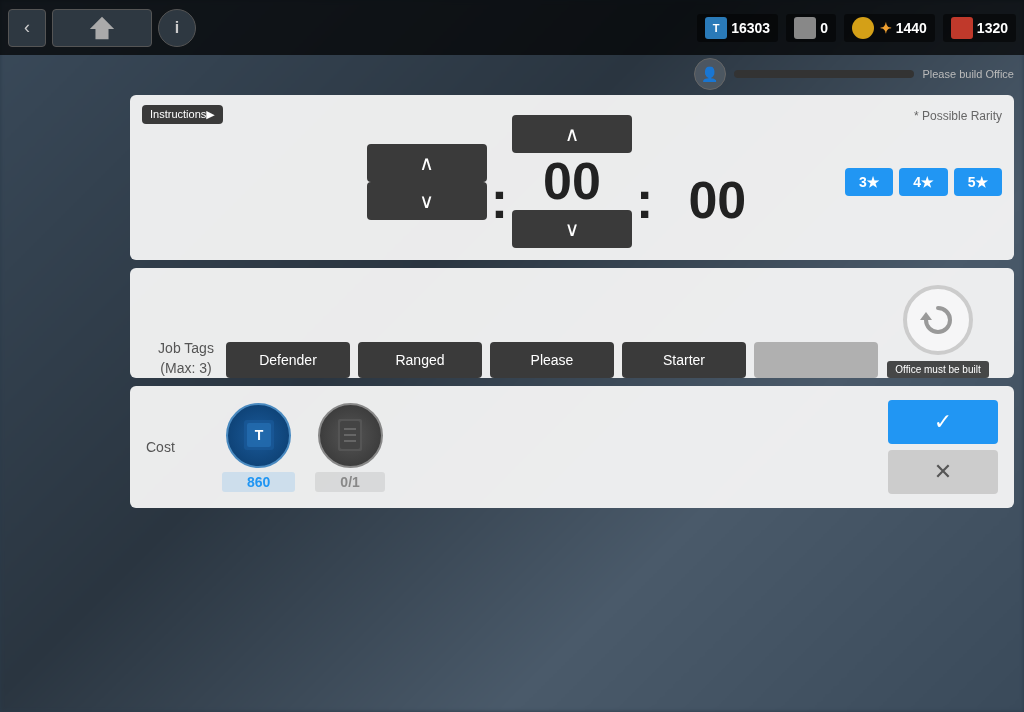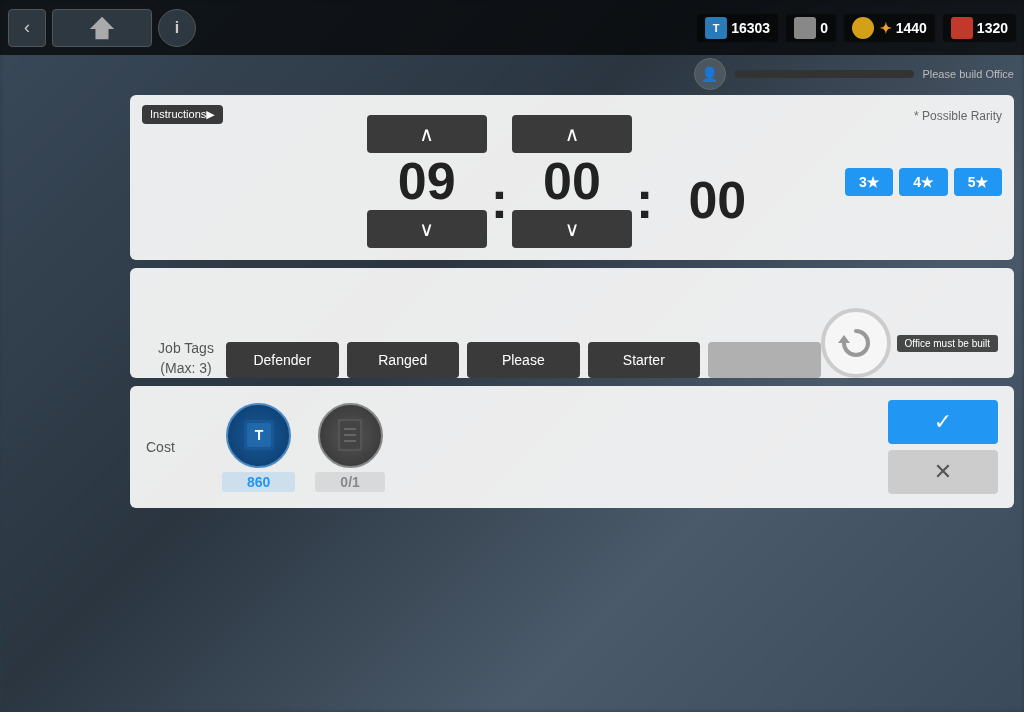--- a/index.html
+++ b/index.html
@@ -321,21 +321,21 @@
       text-align: center;
     }
 
     .tag-btn.inactive {
       background: #b0b0b0;
       color: #888;
     }
 
     .refresh-area {
       display: flex;
-      flex-direction: row;
+      flex-direction: column;
       align-items: center;
       justify-content: center;
       gap: 6px;
       min-width: 120px;
     }
 
     .refresh-circle {
       width: 70px;
       height: 70px;
       border: 4px solid #ccc;
@@ -517,21 +517,20 @@
   <div class="time-panel">
     <div class="instructions-label">
       <span>Instructions▶</span>
     </div>
 
     <span class="possible-rarity">* Possible Rarity</span>
 
     <div class="time-controls">
       <div class="time-column">
         <button class="time-up-btn">∧</button>
-        <span class="time-display">09</span>
         <button class="time-down-btn">∨</button>
       </div>
 
       <span class="time-separator">:</span>
 
       <div class="time-column">
         <button class="time-up-btn">∧</button>
         <span class="time-display">00</span>
         <button class="time-down-btn">∨</button>
       </div>

